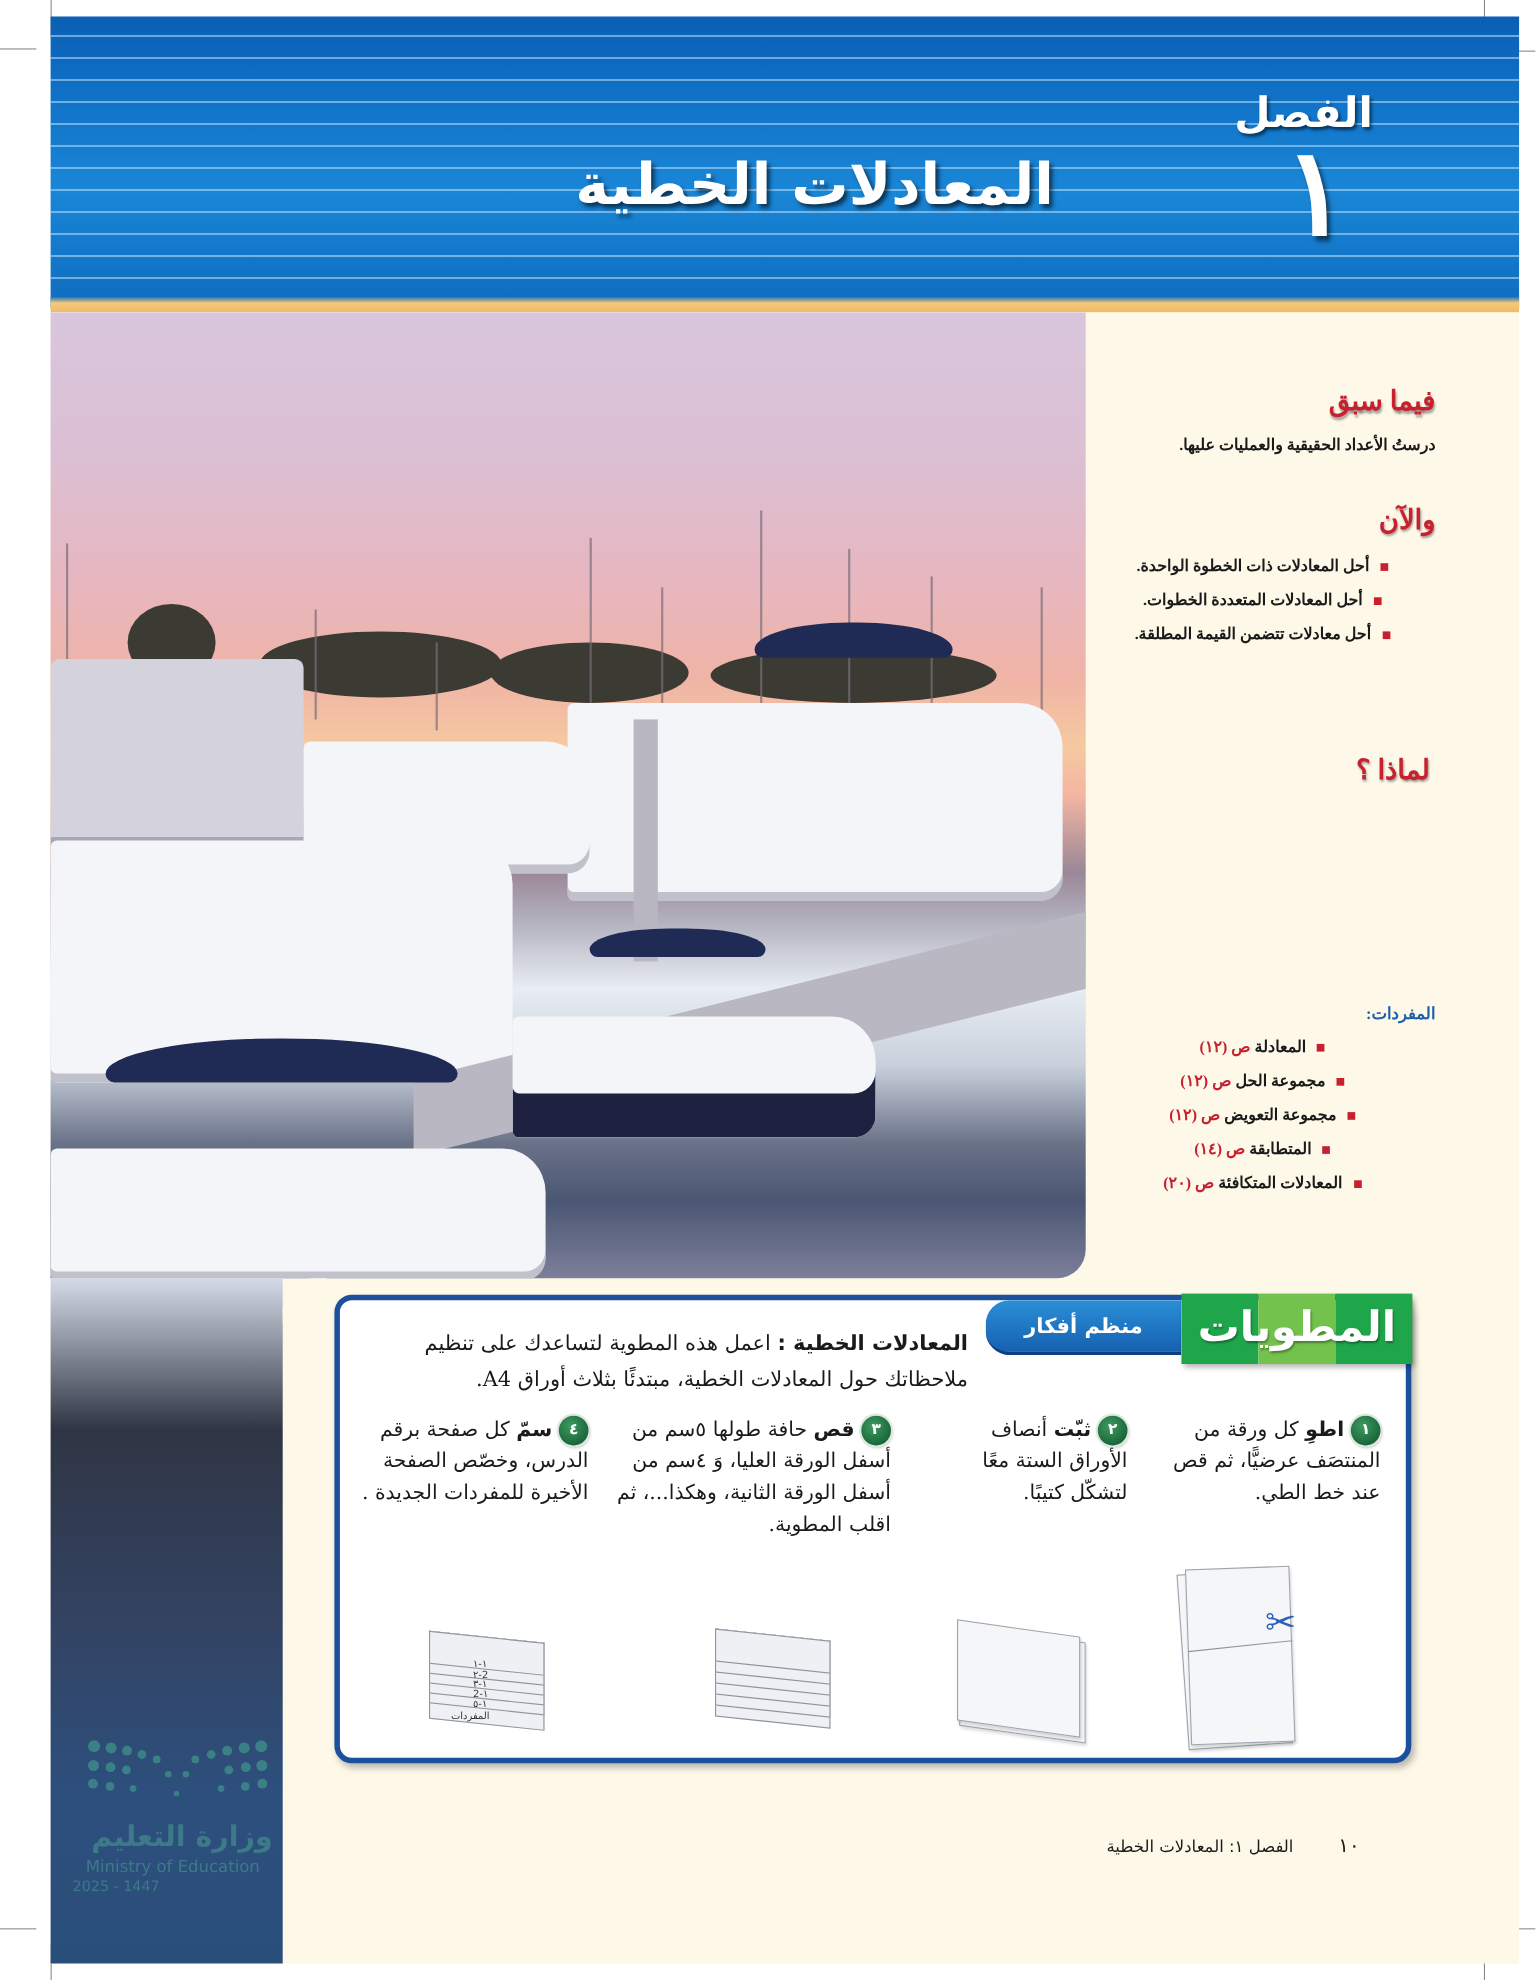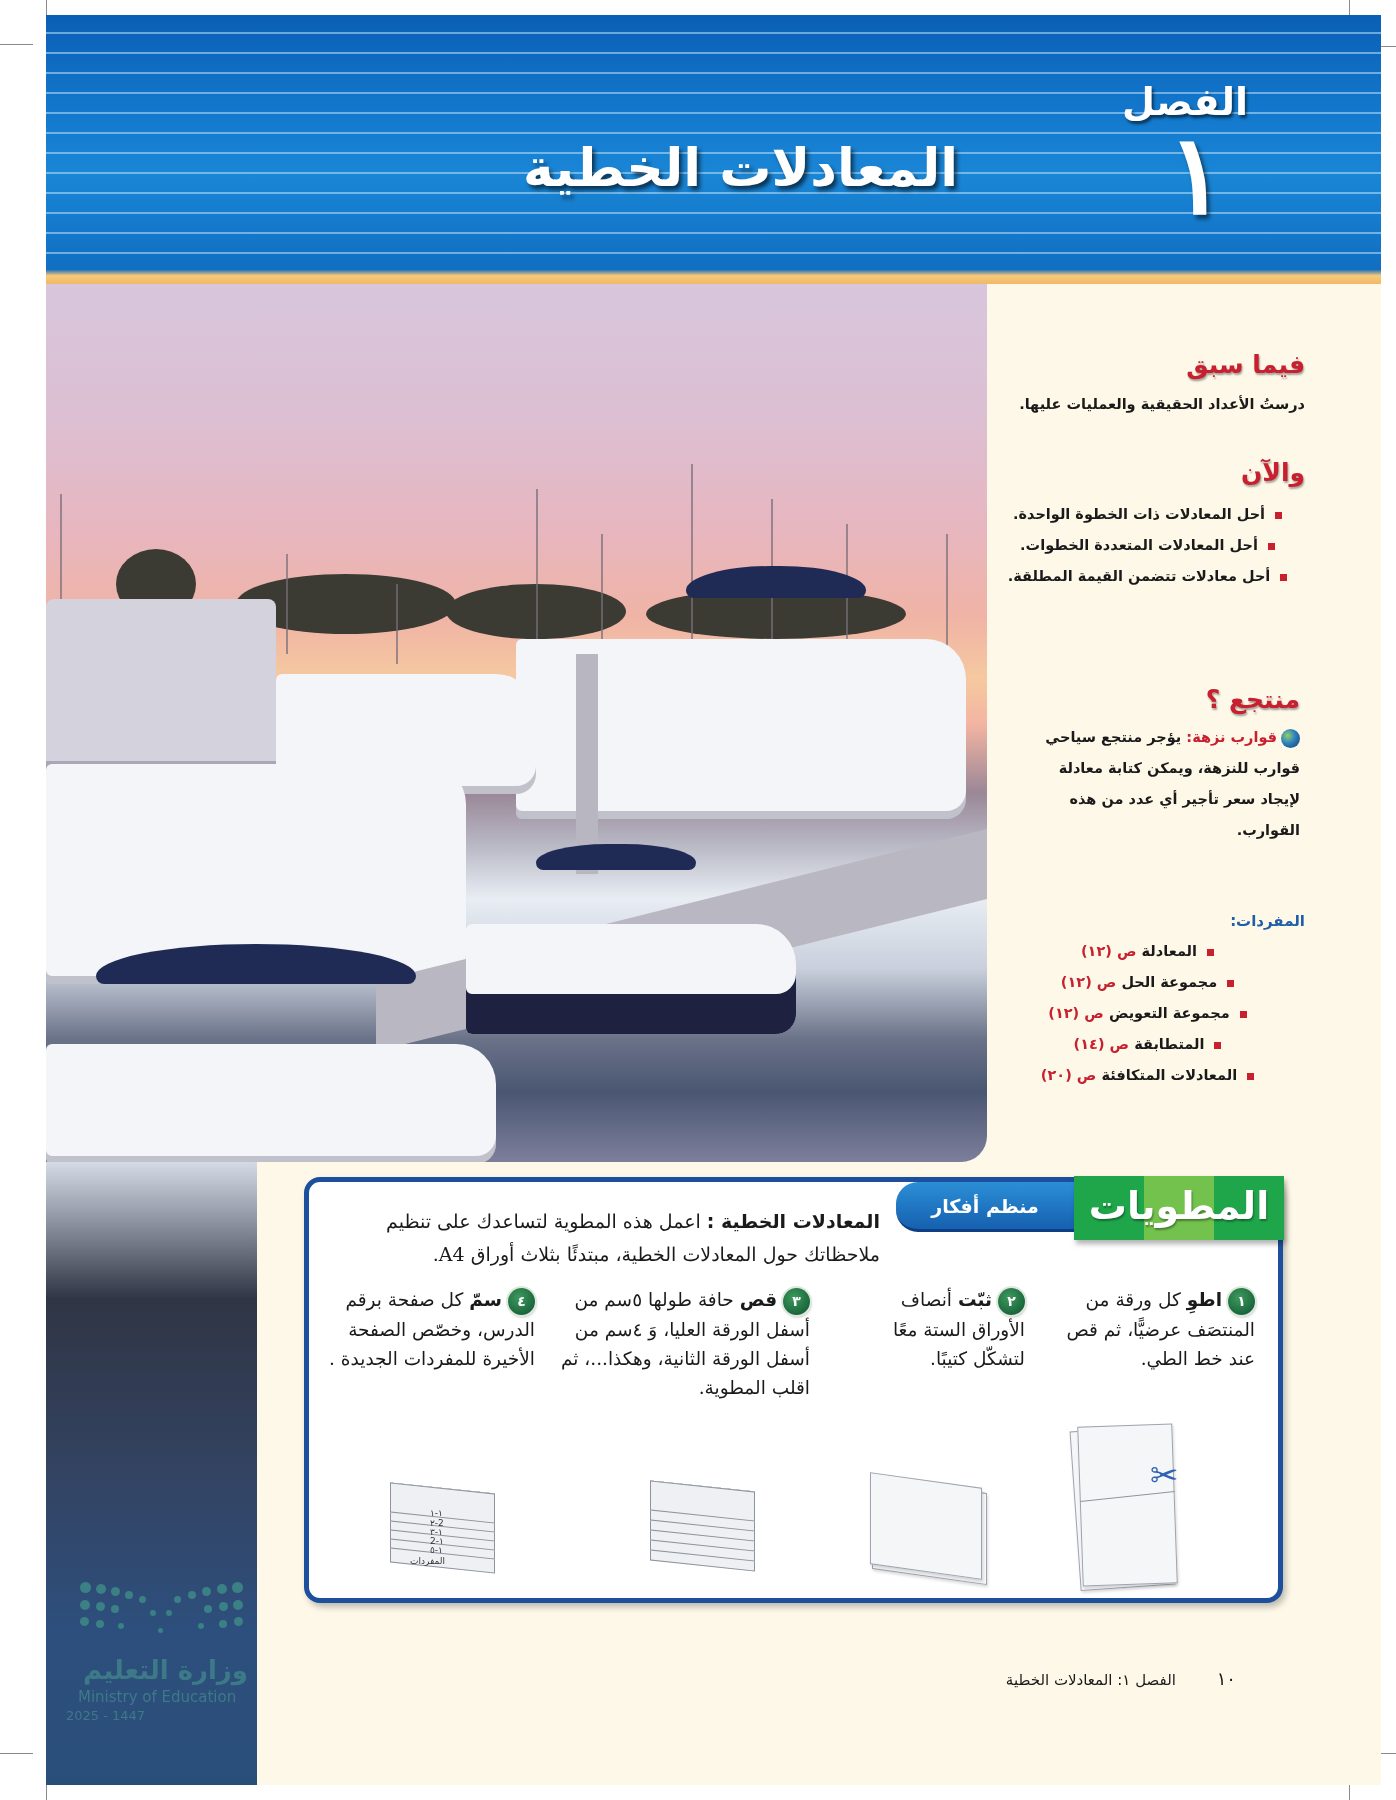--- a/index.html
+++ b/index.html
@@ -71,21 +71,21 @@
   .dock { position: absolute; background: #b9b8c2; transform: skewY(-14deg); }
 
   
   .moe-logo { position: absolute; left: 78px; top: 1580px; width: 170px; height: 60px; }
   .moe-dot { position: absolute; border-radius: 50%; background: #3d8a87; opacity: 0.85; }
   .moe-ar { position: absolute; left: 78px; top: 1655px; font-size: 26px; color: #3d7a88; font-weight: bold; direction: rtl; width: 170px; text-align: right; }
   .moe-en { position: absolute; left: 78px; top: 1688px; font-size: 15px; color: #3d7a88; }
   .moe-year { position: absolute; left: 66px; top: 1708px; font-size: 13px; color: #3d7a88; }
 
   
-  .side { position: absolute; left: 990px; width: 315px; direction: rtl; text-align: right; }
+  .side { position: absolute; left: 990px; width: 315px; direction: rtl; text-align: right; font-family: Liberation Serif, serif; }
   .side-heading {
     font-weight: bold; font-size: 25px; color: #c8202f;
     text-shadow: 1px 2px 2px rgba(0,0,0,0.35);
   }
   .side-text { font-size: 14.5px; font-weight: bold; color: #1a1a1a; line-height: 31px; }
   .bullet-list { list-style: none; }
   .bullet-list li { font-size: 14.5px; font-weight: bold; line-height: 31px; color: #1a1a1a; text-align: center; }
   .bullet { display: inline-block; width: 7px; height: 7px; background: #c8202f; margin-left: 10px; vertical-align: middle; }
   .red { color: #c8202f; }
   .blue-lbl { color: #1f5ea8; font-weight: bold; font-size: 15px; }
@@ -236,25 +236,21 @@
 <div class="side" style="top:458px;">
   <div class="side-heading">والآن</div>
   <ul class="bullet-list" style="margin-top:12px;">
     <li><span class="bullet"></span><span>أحل المعادلات ذات الخطوة الواحدة.</span></li>
     <li><span class="bullet"></span><span>أحل المعادلات المتعددة الخطوات.</span></li>
     <li><span class="bullet"></span><span>أحل معادلات تتضمن القيمة المطلقة.</span></li>
   </ul>
 </div>
 
 <div class="side" style="top:685px;width:310px;">
-  <div class="side-heading">منتجع ؟</div>
-  <div class="side-text" style="margin-top:8px;width:280px;margin-right:0;">
-    <span class="globe"></span><span class="red">قوارب نزهة:</span>
-    <span>يؤجر منتجع سياحي قوارب للنزهة، ويمكن كتابة معادلة لإيجاد سعر تأجير أي عدد من هذه القوارب.</span>
-  </div>
+  <div class="side-heading">لماذا ؟</div>
 </div>
 
 <div class="side" style="top:912px;">
   <div class="blue-lbl">المفردات:</div>
   <ul class="bullet-list" style="margin-top:6px;">
     <li><span class="bullet"></span><span>المعادلة</span> <span class="red">ص</span> <span class="red">(١٢)</span></li>
     <li><span class="bullet"></span><span>مجموعة الحل</span> <span class="red">ص</span> <span class="red">(١٢)</span></li>
     <li><span class="bullet"></span><span>مجموعة التعويض</span> <span class="red">ص</span> <span class="red">(١٢)</span></li>
     <li><span class="bullet"></span><span>المتطابقة</span> <span class="red">ص</span> <span class="red">(١٤)</span></li>
     <li><span class="bullet"></span><span>المعادلات المتكافئة</span> <span class="red">ص</span> <span class="red">(٢٠)</span></li>

